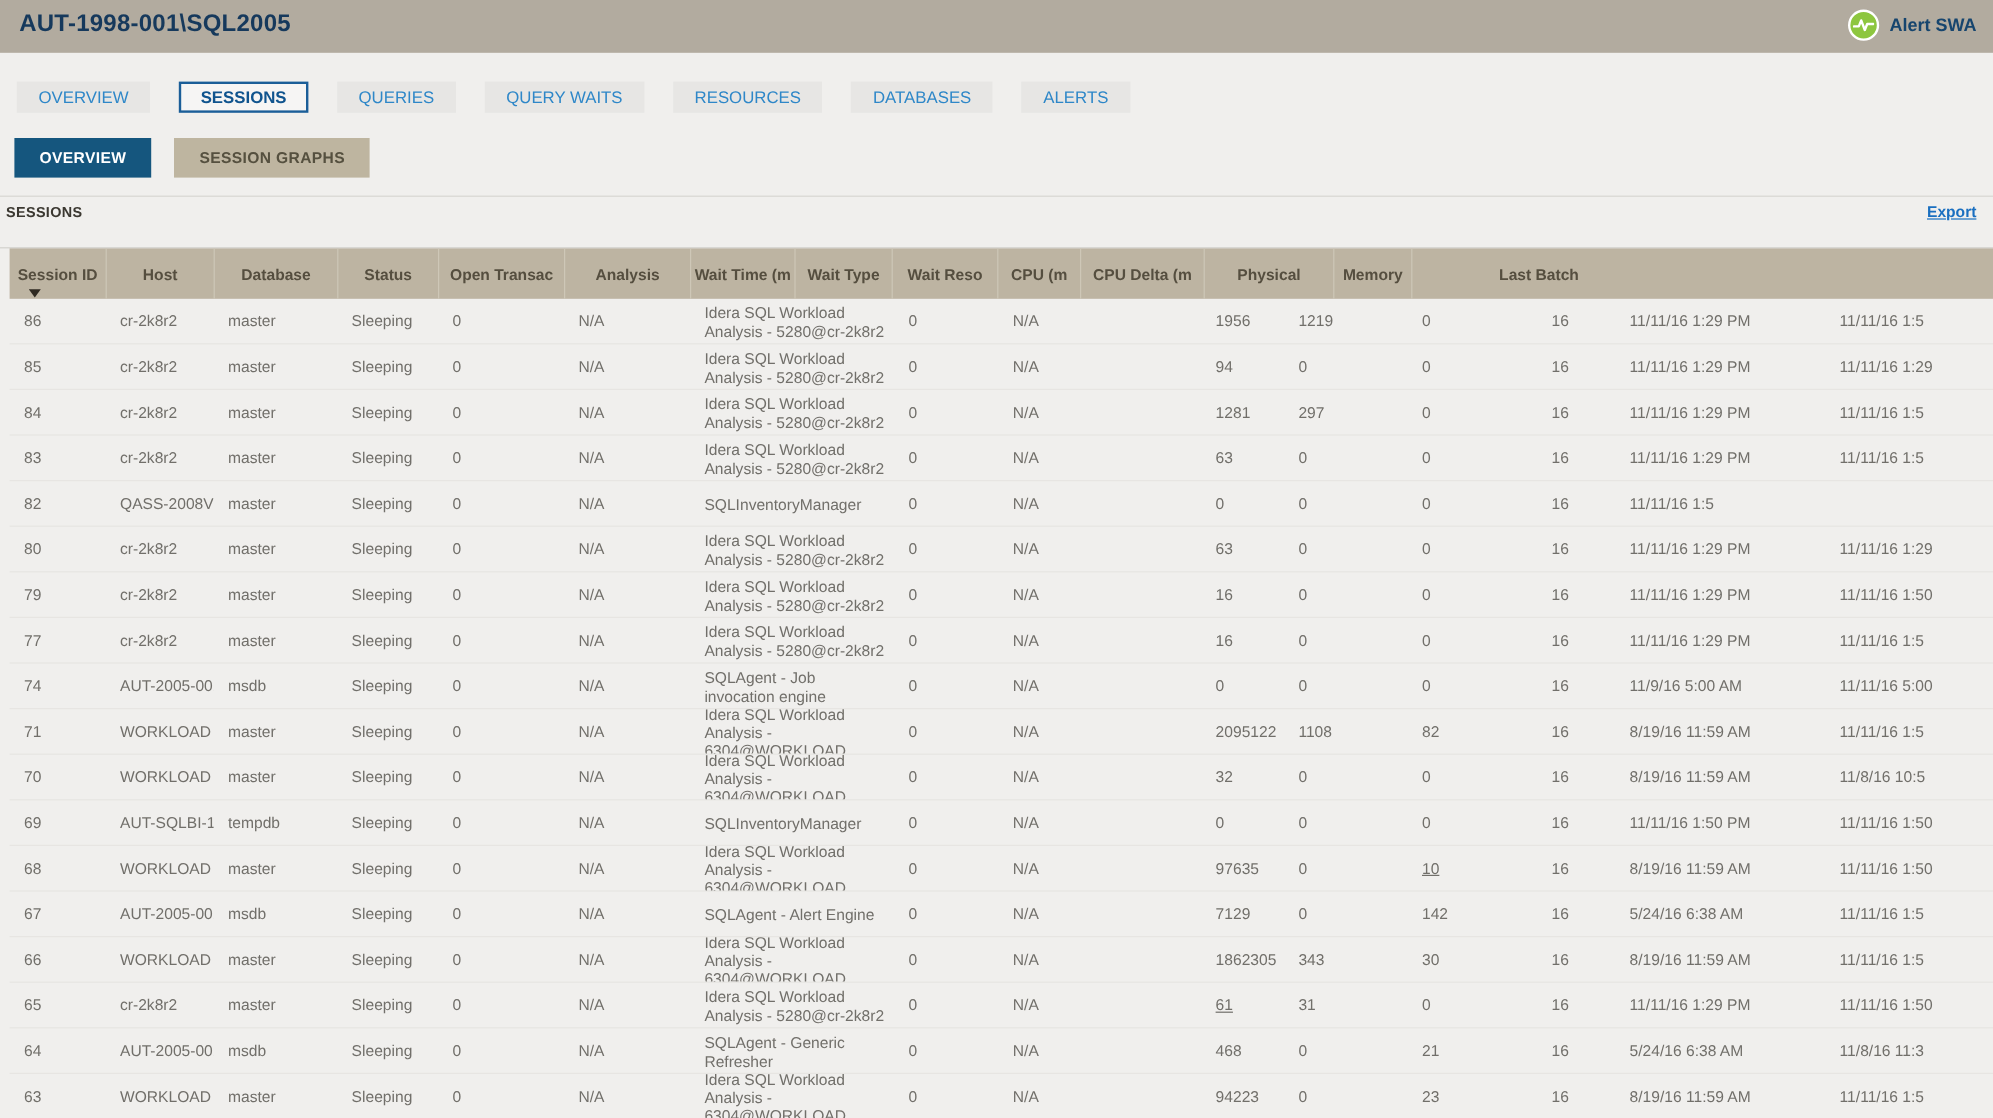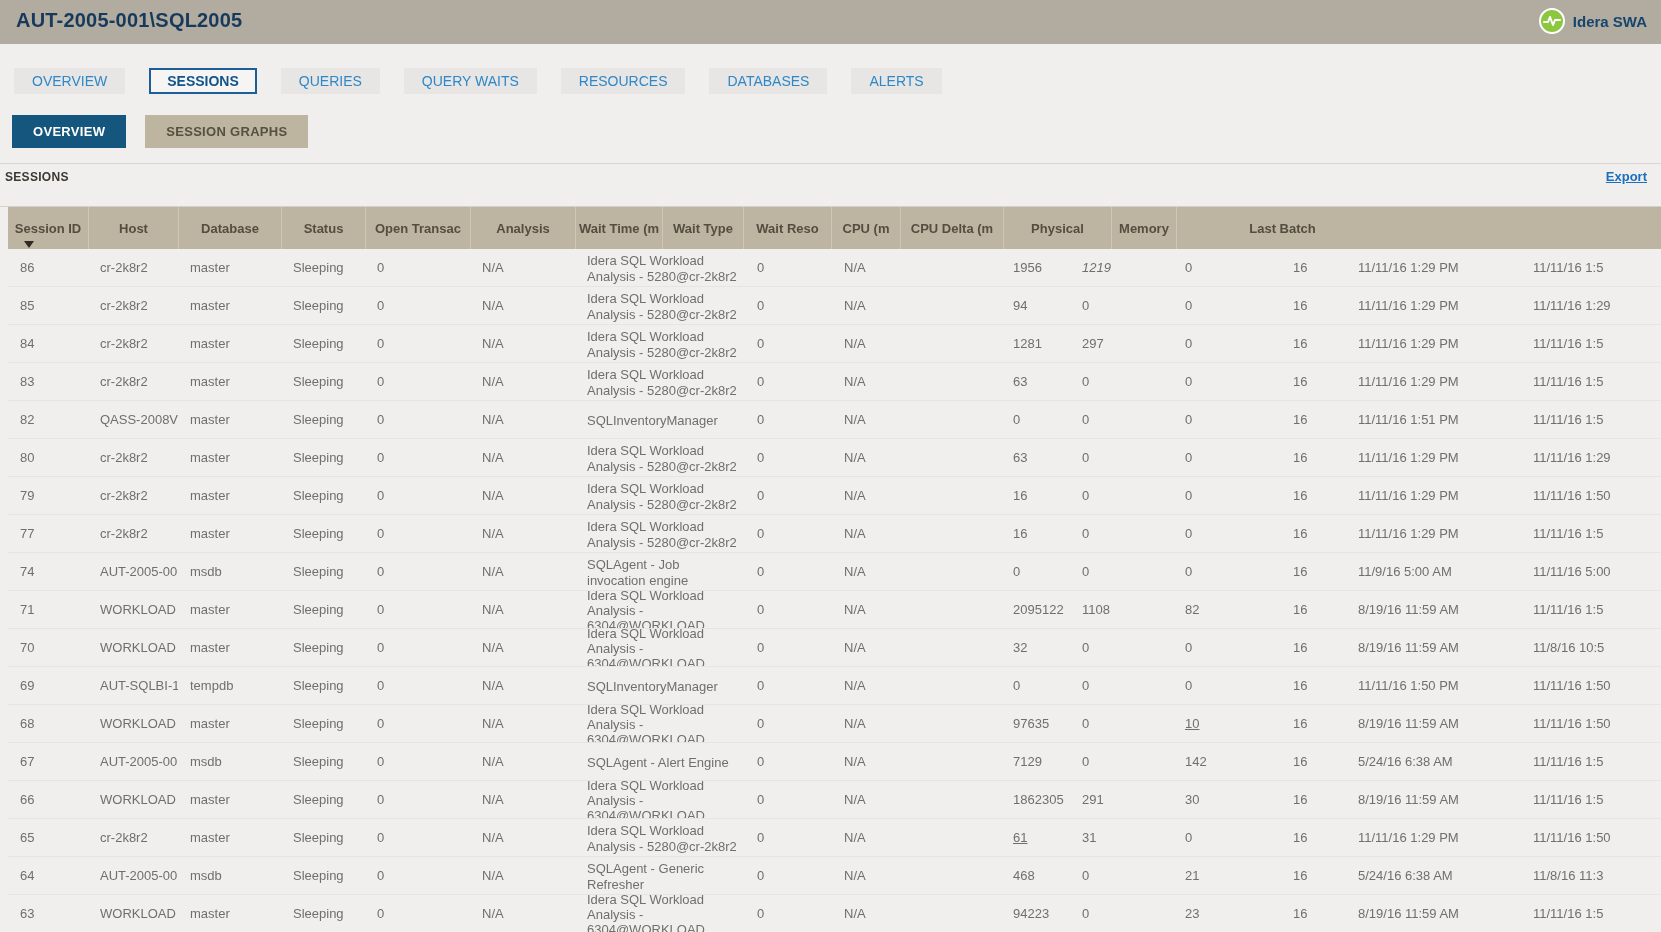--- a/index.html
+++ b/index.html
@@ -57,28 +57,28 @@
     cursor:pointer; }
   .td { display:flex; align-items:center; font-size:13px; color:#716f6a;
     overflow:hidden; white-space:nowrap; flex:0 0 auto; padding-left:12px; }
   .td.wrap { white-space:normal; line-height:1.18; padding-right:8px;
     padding-top:2px; align-items:center; }
 </style>
 </head>
 <body>
 
 <div class="topbar">
-  <div class="title">AUT-2005-001\SQL2005</div>
+  <div class="title">AUT-1998-001\SQL2005</div>
   <div class="launch">
     <span class="pulse">
       <svg width="18" height="14" viewBox="0 0 18 14">
         <polyline points="1,8 5,8 7,3 10,11 12,6 17,6" fill="none" stroke="#ffffff" stroke-width="2" stroke-linecap="round" stroke-linejoin="round"></polyline>
       </svg>
     </span>
-    <span class="txt">Idera SWA</span>
+    <span class="txt">Alert SWA</span>
   </div>
 </div>
 
 <div class="tabs">
   <div class="tab">OVERVIEW</div>
   <div class="tab active">SESSIONS</div>
   <div class="tab">QUERIES</div>
   <div class="tab">QUERY WAITS</div>
   <div class="tab">RESOURCES</div>
   <div class="tab">DATABASES</div>
@@ -118,21 +118,21 @@
         <div class="td" style="width: 90px;">cr-2k8r2</div>
         <div class="td" style="width: 103px;">master</div>
         <div class="td" style="width: 84px;">Sleeping</div>
         <div class="td" style="width: 105px;">0</div>
         <div class="td" style="width: 105px;">N/A</div>
         <div class="td wrap" style="width: 170px;">Idera SQL Workload Analysis - 5280@cr-2k8r2</div>
         <div class="td" style="width: 87px;">0</div>
         <div class="td" style="width: 81px;">N/A</div>
         <div class="td" style="width: 88px;"></div>
         <div class="td" style="width: 69px;">1956</div>
-        <div class="td" style="width: 103px; font-style: italic;">1219</div>
+        <div class="td" style="width: 103px;">1219</div>
         <div class="td" style="width: 108px;">0</div>
         <div class="td" style="width: 65px;">16</div>
         <div class="td" style="width: 175px;">11/11/16 1:29 PM</div>
         <div class="td" style="width: 212px;">11/11/16 1:5</div>
       </div>
       <div class="tr">
         <div class="td" style="width: 80px;">85</div>
         <div class="td" style="width: 90px;">cr-2k8r2</div>
         <div class="td" style="width: 103px;">master</div>
         <div class="td" style="width: 84px;">Sleeping</div>
@@ -193,21 +193,20 @@
         <div class="td" style="width: 105px;">0</div>
         <div class="td" style="width: 105px;">N/A</div>
         <div class="td wrap" style="width: 170px;">SQLInventoryManager</div>
         <div class="td" style="width: 87px;">0</div>
         <div class="td" style="width: 81px;">N/A</div>
         <div class="td" style="width: 88px;"></div>
         <div class="td" style="width: 69px;">0</div>
         <div class="td" style="width: 103px;">0</div>
         <div class="td" style="width: 108px;">0</div>
         <div class="td" style="width: 65px;">16</div>
-        <div class="td" style="width: 175px;">11/11/16 1:51 PM</div>
         <div class="td" style="width: 212px;">11/11/16 1:5</div>
       </div>
       <div class="tr">
         <div class="td" style="width: 80px;">80</div>
         <div class="td" style="width: 90px;">cr-2k8r2</div>
         <div class="td" style="width: 103px;">master</div>
         <div class="td" style="width: 84px;">Sleeping</div>
         <div class="td" style="width: 105px;">0</div>
         <div class="td" style="width: 105px;">N/A</div>
         <div class="td wrap" style="width: 170px;">Idera SQL Workload Analysis - 5280@cr-2k8r2</div>
@@ -370,21 +369,21 @@
         <div class="td" style="width: 90px;">WORKLOAD</div>
         <div class="td" style="width: 103px;">master</div>
         <div class="td" style="width: 84px;">Sleeping</div>
         <div class="td" style="width: 105px;">0</div>
         <div class="td" style="width: 105px;">N/A</div>
         <div class="td wrap" style="width: 170px;">Idera SQL Workload Analysis - 6304@WORKLOAD</div>
         <div class="td" style="width: 87px;">0</div>
         <div class="td" style="width: 81px;">N/A</div>
         <div class="td" style="width: 88px;"></div>
         <div class="td" style="width: 69px;">1862305</div>
-        <div class="td" style="width: 103px;">291</div>
+        <div class="td" style="width: 103px;">343</div>
         <div class="td" style="width: 108px;">30</div>
         <div class="td" style="width: 65px;">16</div>
         <div class="td" style="width: 175px;">8/19/16 11:59 AM</div>
         <div class="td" style="width: 212px;">11/11/16 1:5</div>
       </div>
       <div class="tr">
         <div class="td" style="width: 80px;">65</div>
         <div class="td" style="width: 90px;">cr-2k8r2</div>
         <div class="td" style="width: 103px;">master</div>
         <div class="td" style="width: 84px;">Sleeping</div>

